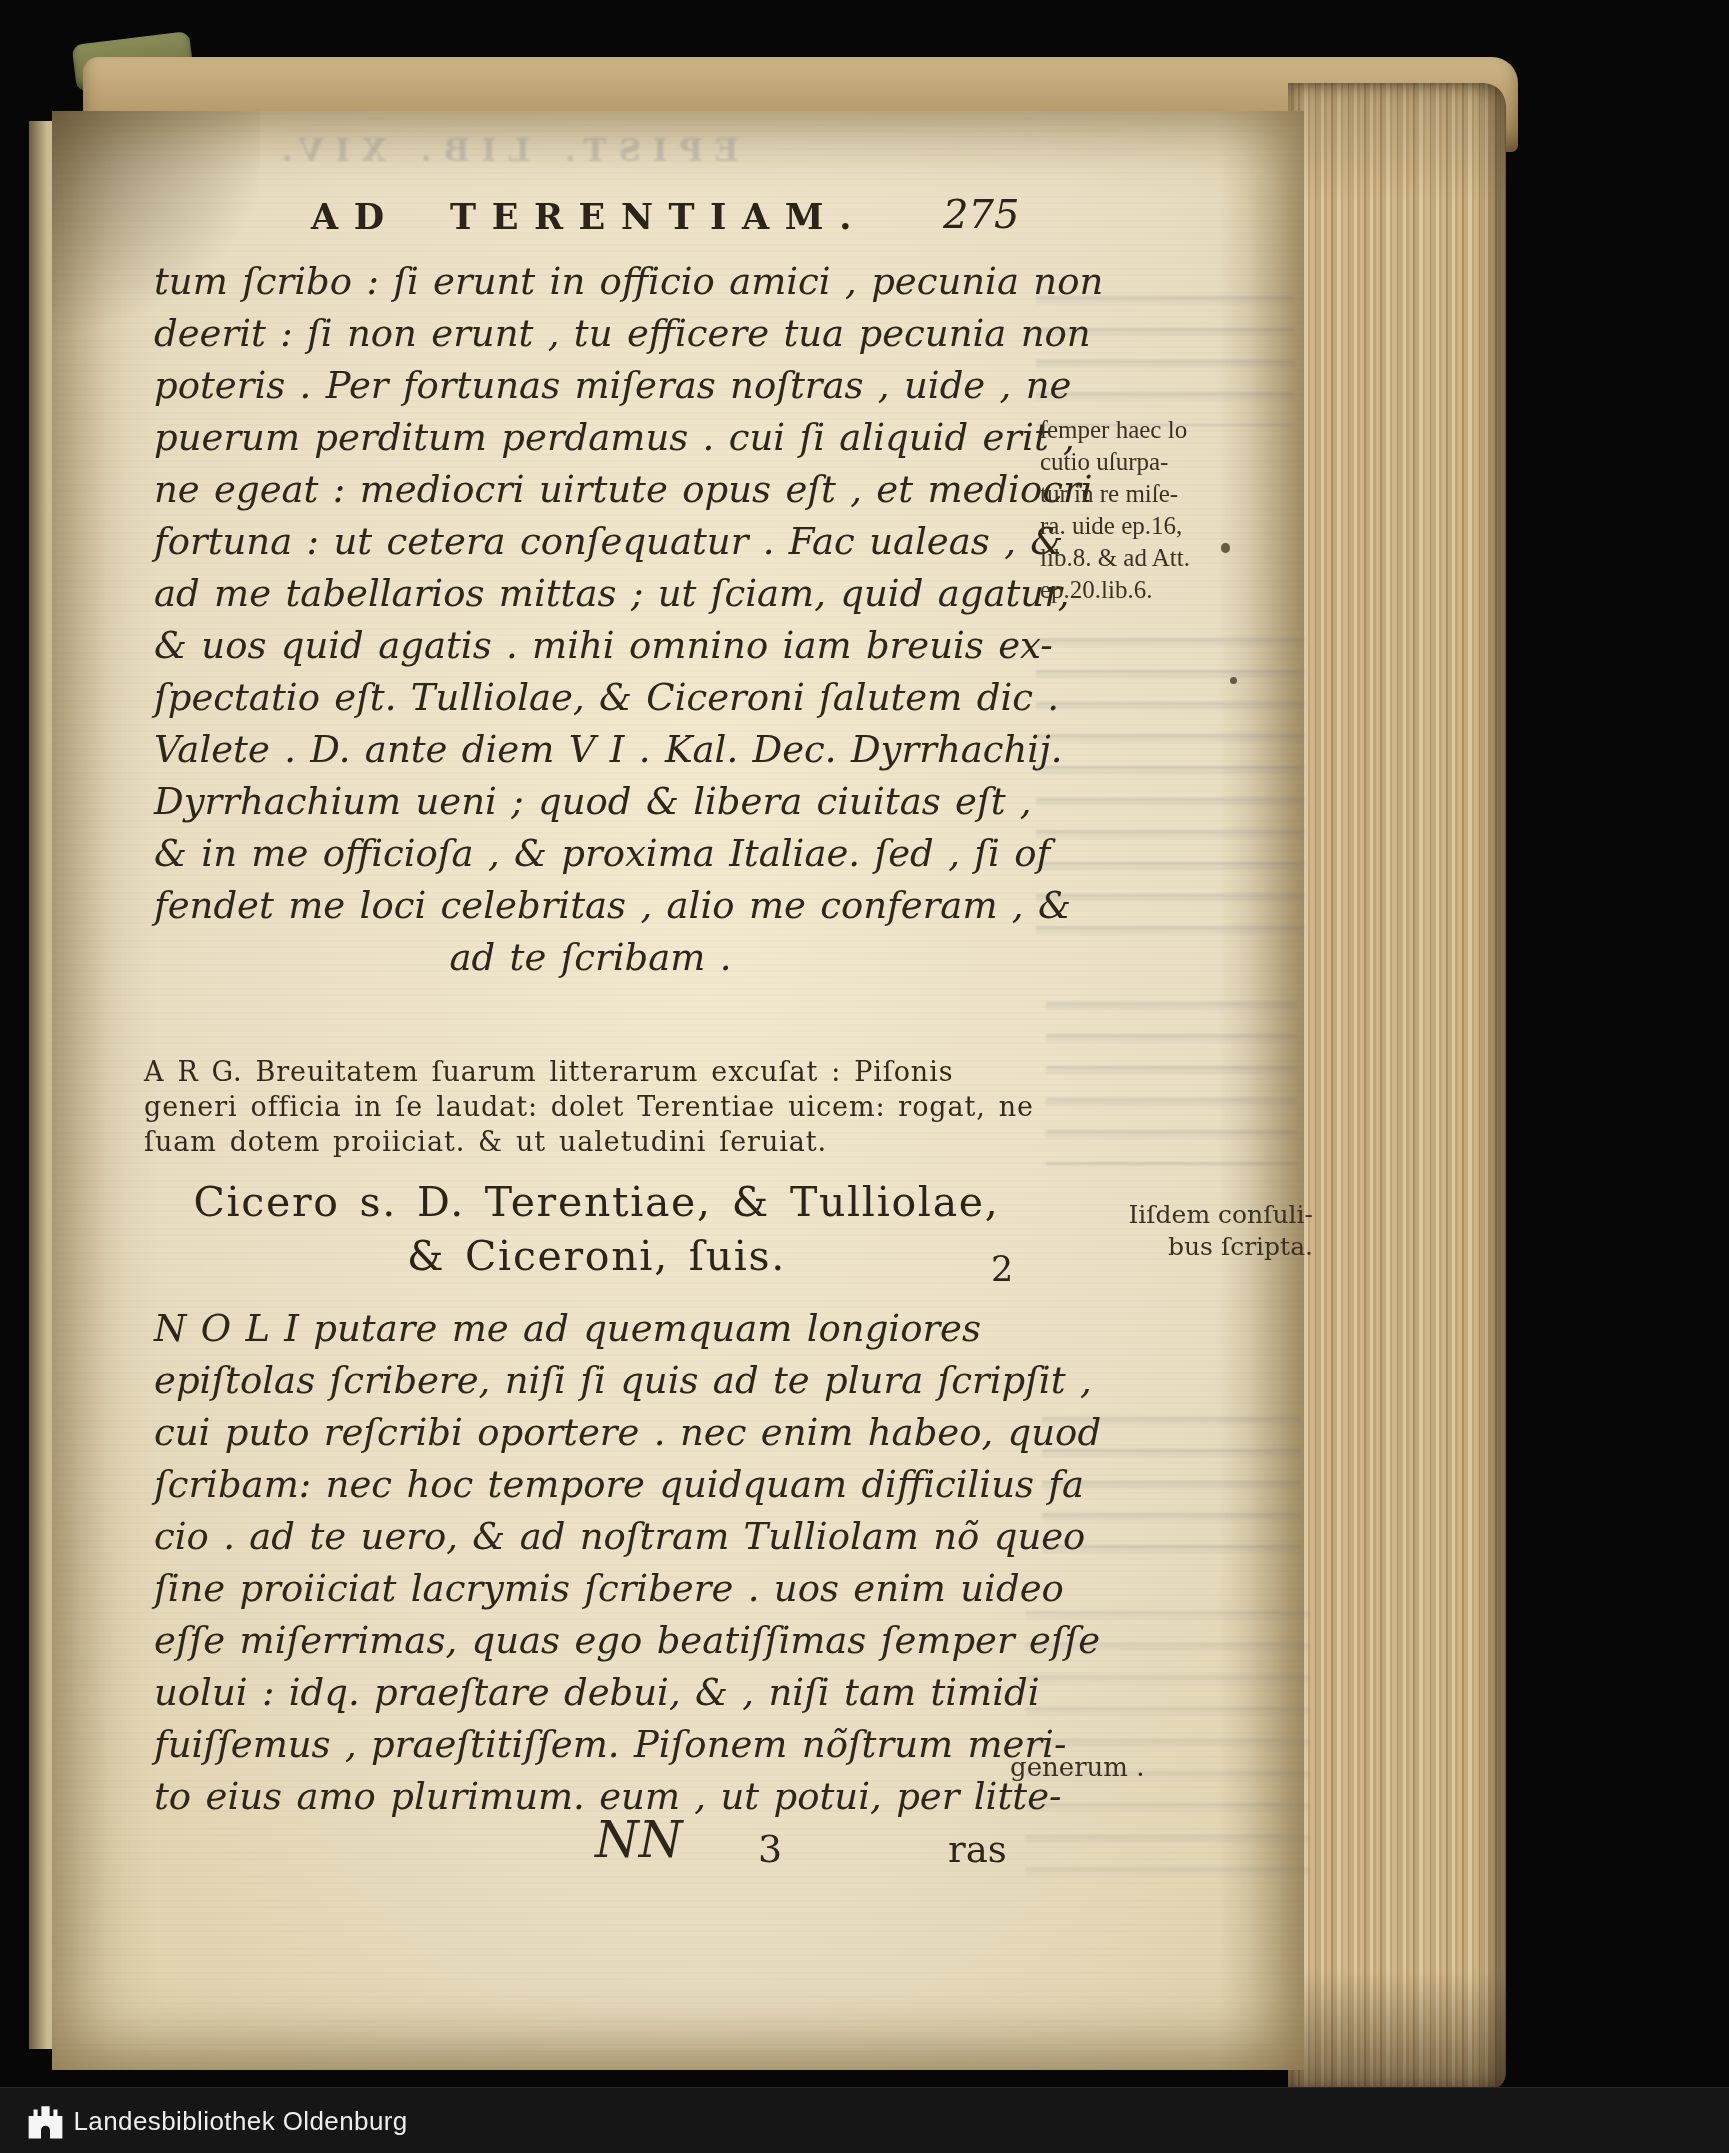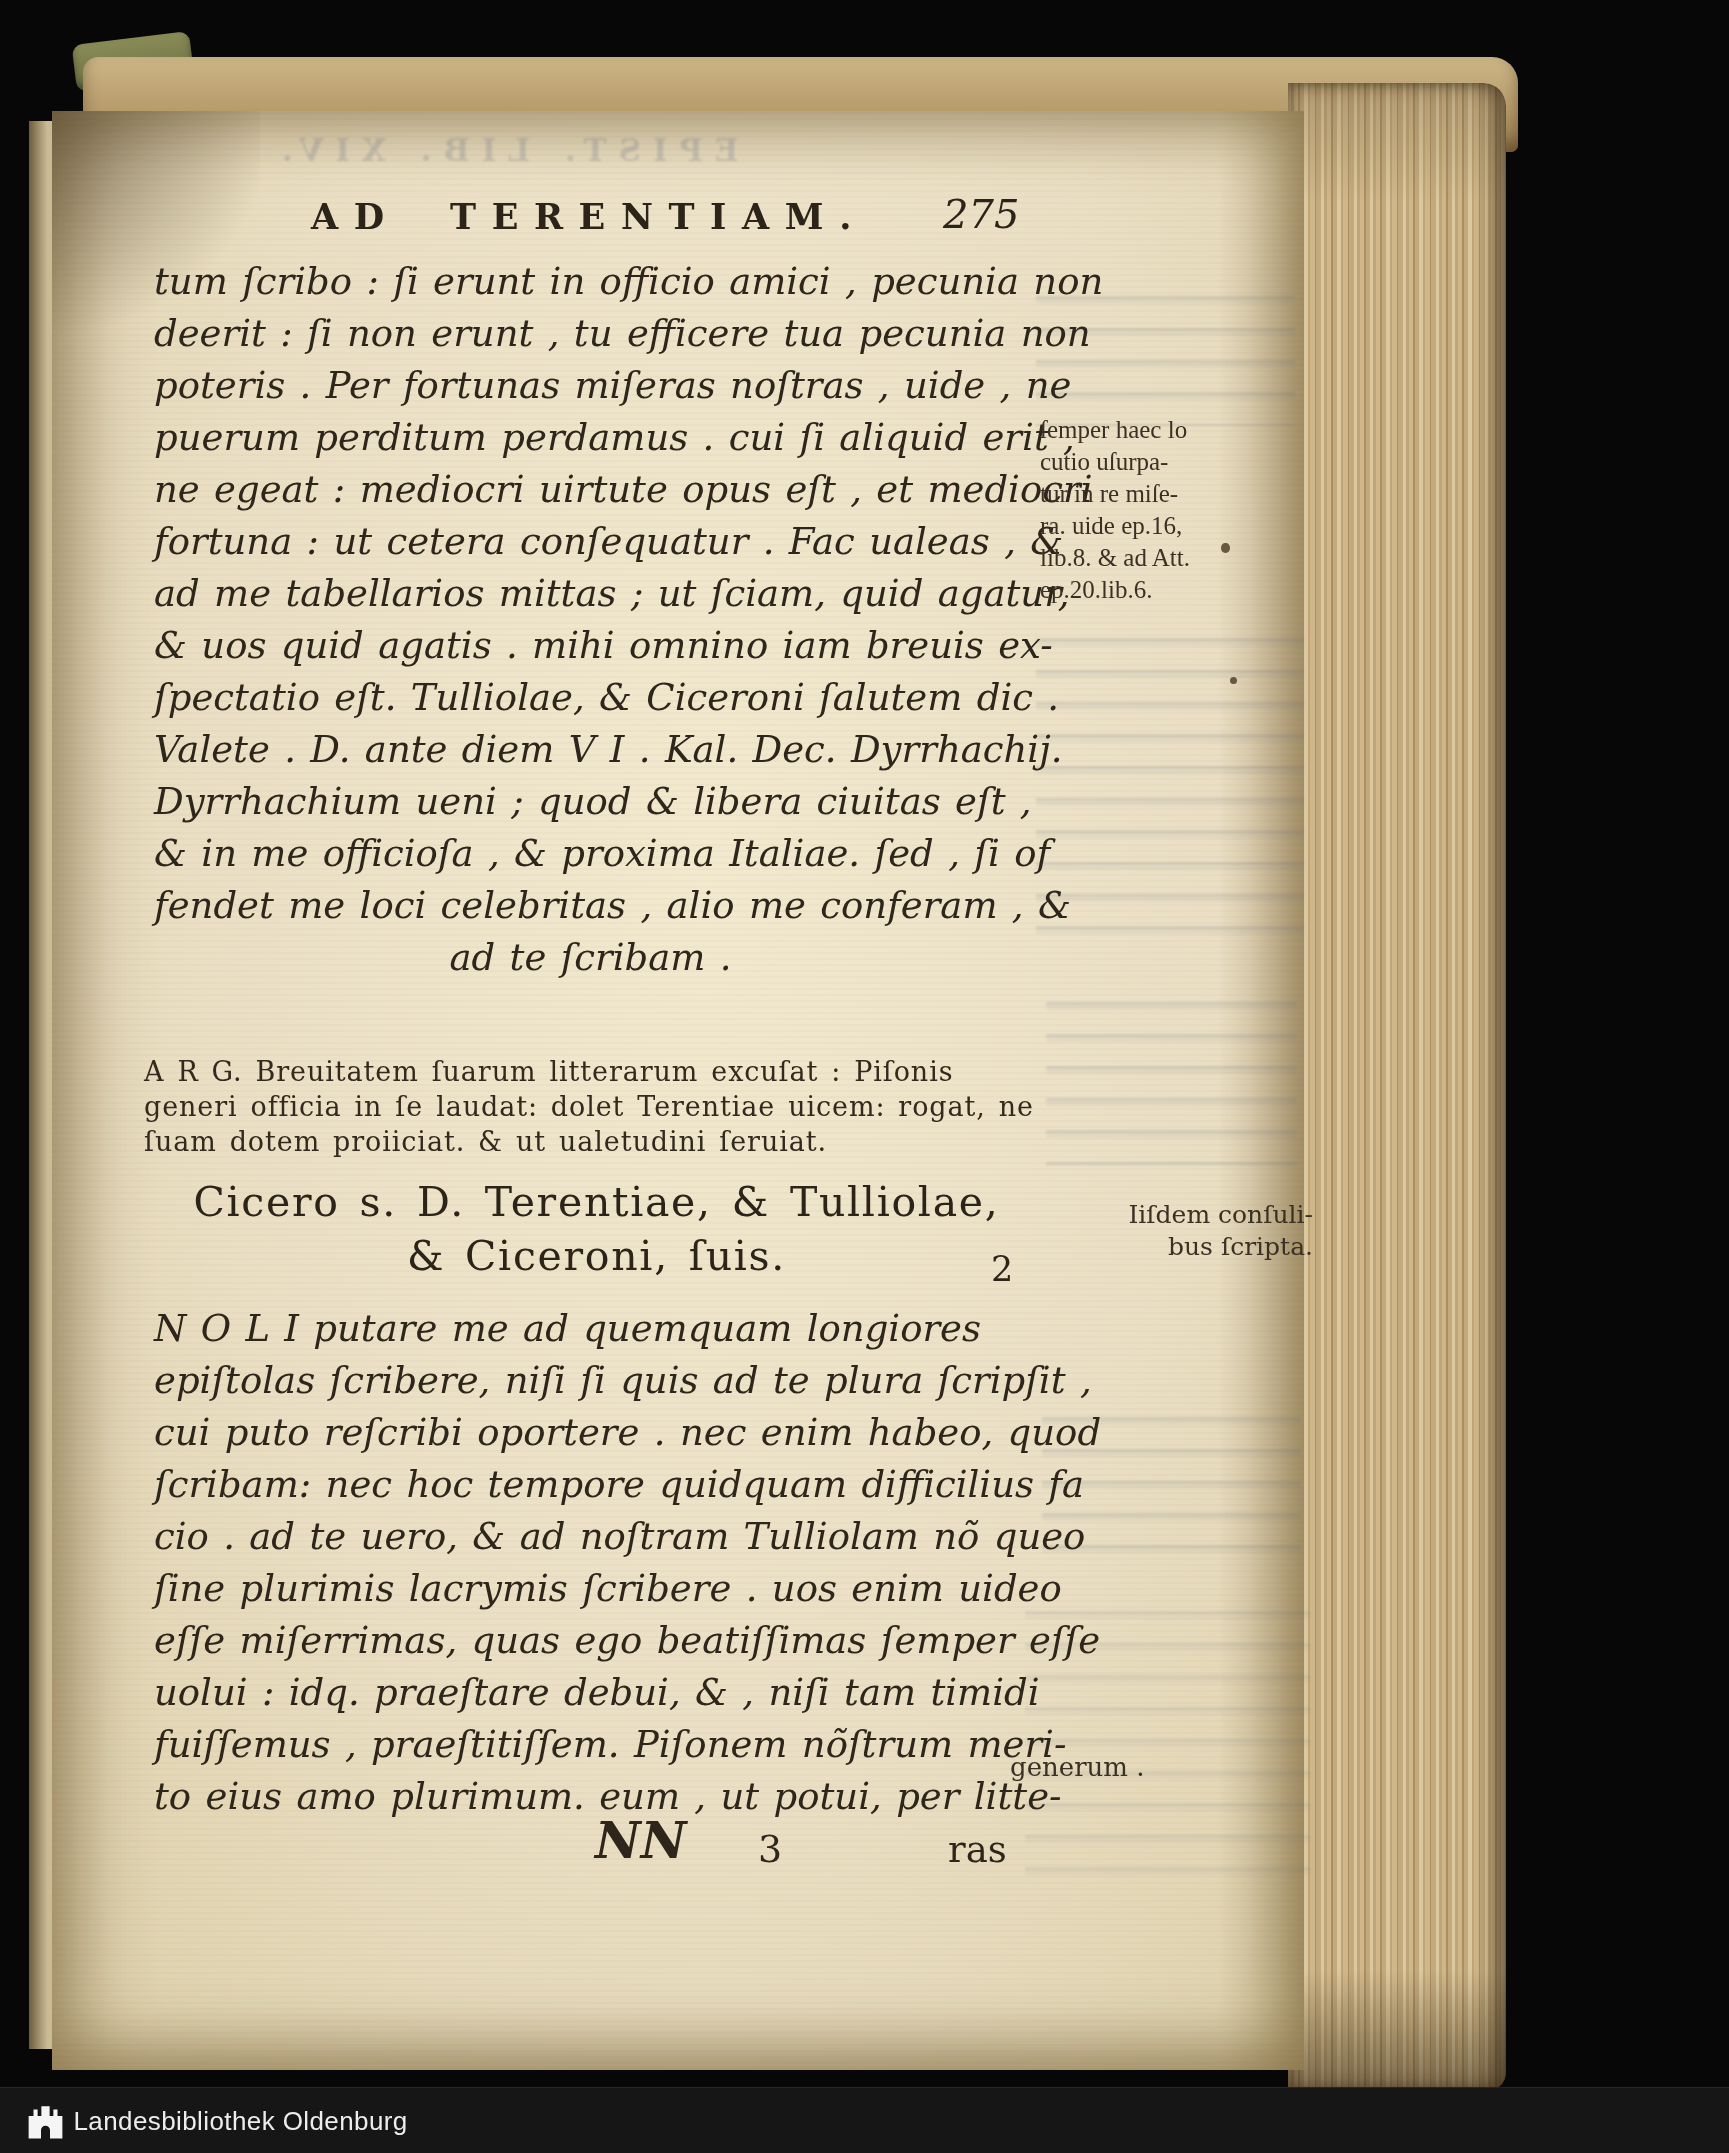--- a/index.html
+++ b/index.html
@@ -89,21 +89,21 @@
   .headingblock .hline{
     line-height:54px;font-size:41px;letter-spacing:1.7px;word-spacing:5.2px;
     color:#2c2418;
   }
   .letter-number{
     position:absolute;left:939px;top:1138px;font-size:35px;color:#2c2418;
   }
   .margin-single{
     position:absolute;left:958px;top:1641px;font-size:26px;color:#3a3024;white-space:nowrap;
   }
-  .sig-mark{position:absolute;left:543px;top:1700px;font-size:50px;font-style:italic;font-weight:bold;color:#2e261a;}
+  .sig-mark{position:absolute;left:543px;top:1700px;font-size:50px;font-style:italic;font-weight:normal;color:#2e261a;}
   .sig-num{position:absolute;left:706px;top:1716px;font-size:38px;color:#2e261a;}
   .catchword{position:absolute;left:896px;top:1717px;font-size:37px;color:#2e261a;}
 
   
   .ghost-head{
     position:absolute;left:218px;top:21px;
     font-size:31px;font-weight:bold;letter-spacing:12px;
     color:#646c82;opacity:.24;filter:blur(0.9px);
     transform:scaleX(-1);white-space:nowrap;
   }
@@ -195,21 +195,21 @@
       <div class="mline">Iiſdem conſuli-</div>
       <div class="mline">bus ſcripta.</div>
     </div>
 
     <div class="textblock" style="left:102px;top:1192px;width:873px;">
       <div class="tline">N O L I putare me ad quemquam longiores</div>
       <div class="tline">epiſtolas ſcribere, niſi ſi quis ad te plura ſcripſit ,</div>
       <div class="tline">cui puto reſcribi oportere . nec enim habeo, quod</div>
       <div class="tline">ſcribam: nec hoc tempore quidquam difficilius fa</div>
       <div class="tline">cio . ad te uero, &amp; ad noſtram Tulliolam nõ queo</div>
-      <div class="tline">ſine plurimis lacrymis ſcribere . uos enim uideo</div>
+      <div class="tline">ſine proiiciat lacrymis ſcribere . uos enim uideo</div>
       <div class="tline">eſſe miſerrimas, quas ego beatiſſimas ſemper eſſe</div>
       <div class="tline">uolui : idq. praeſtare debui, &amp; , niſi tam timidi</div>
       <div class="tline">fuiſſemus , praeſtitiſſem. Piſonem nõſtrum meri-</div>
       <div class="tline">to eius amo plurimum. eum , ut potui, per litte-</div>
     </div>
 
     <div class="margin-single">generum .</div>
 
     <div class="sig-mark">NN</div>
     <div class="sig-num">3</div>

